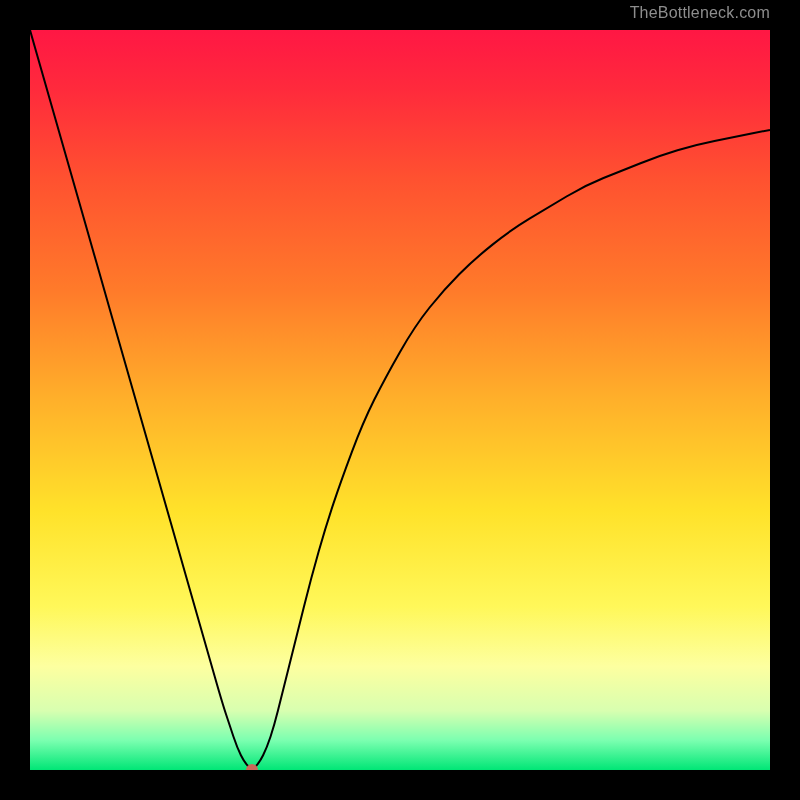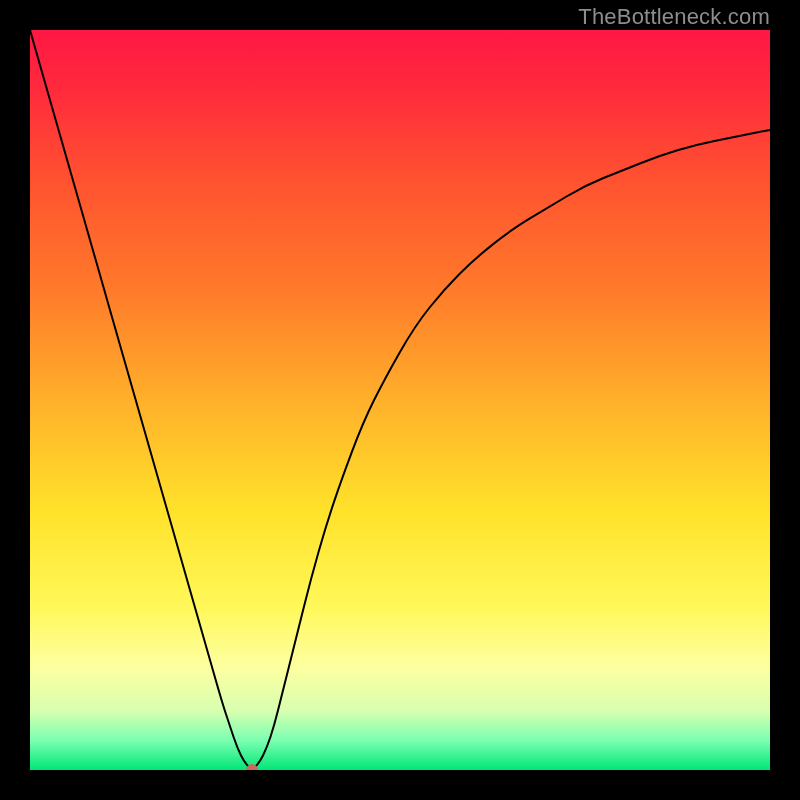--- a/index.html
+++ b/index.html
@@ -24,21 +24,21 @@
     left: 0;
     top: 0;
     width: 740px;
     height: 740px;
   }
   .watermark {
     position: absolute;
     top: 4px;
     right: 30px;
     color: #8d8d8d;
-    font-size: 22px;
+    font-size: 16px;
     font-weight: 400;
     letter-spacing: 0.2px;
   }
 </style>
 </head>
 <body>
 
 <div class="watermark">TheBottleneck.com</div>
 
 <div class="frame">

